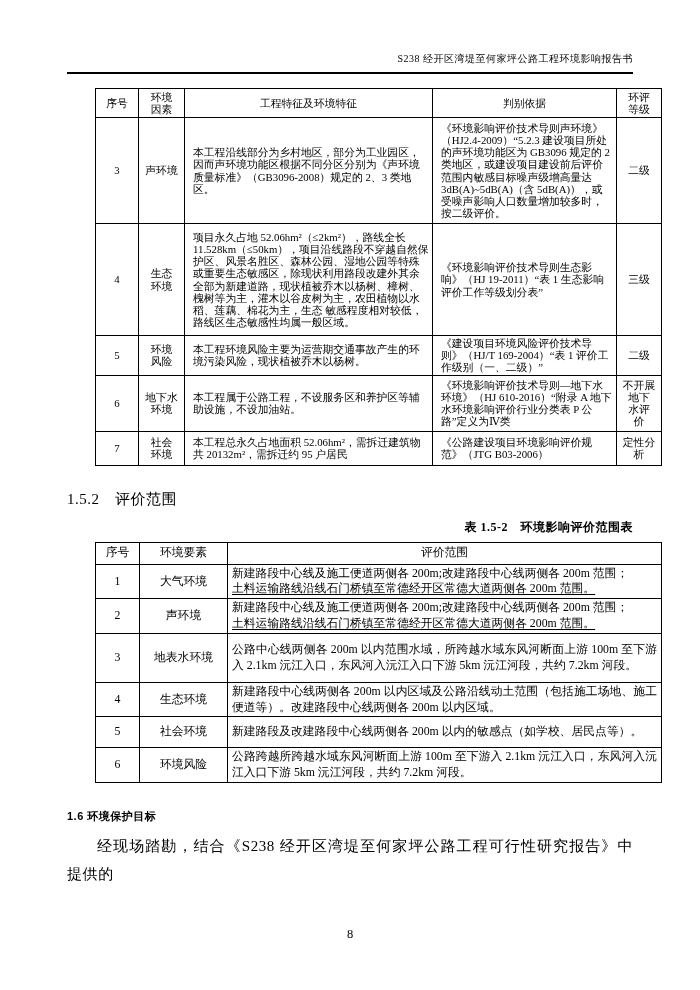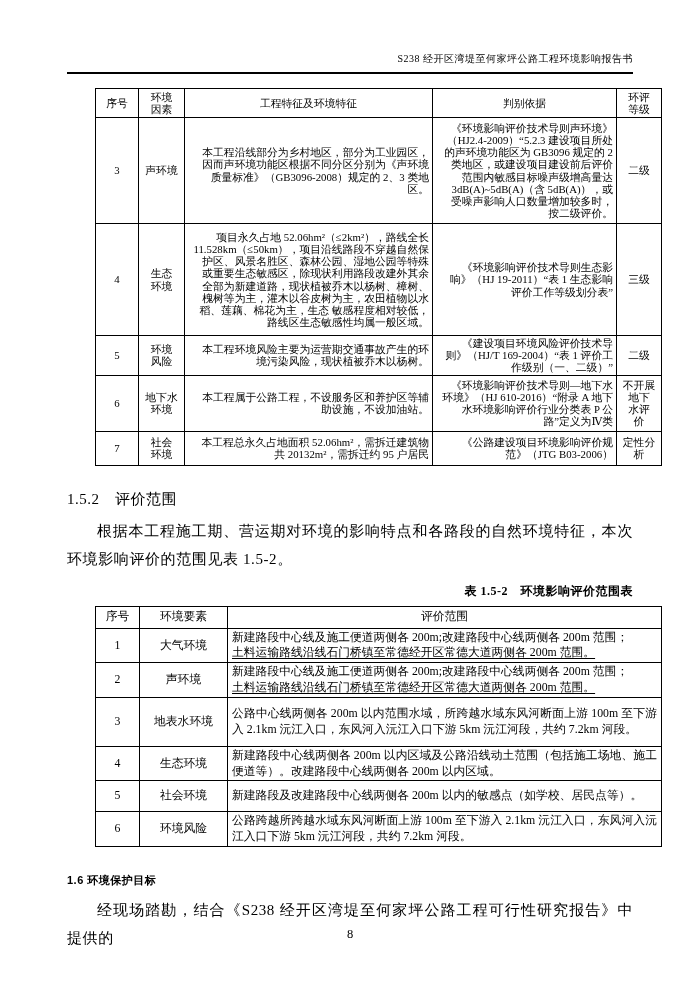--- a/index.html
+++ b/index.html
@@ -19,21 +19,21 @@
   }
 
   
   table { border-collapse:collapse; table-layout:fixed; width:566px; border:1.5px solid #000;margin-left:28px; }
   th, td { border:1px solid #000; vertical-align:middle; padding:1px 3px; }
   th { font-weight:normal; text-align:center; }
   .prewrap { white-space:pre-line; }
 
   .t1 { margin-top:14px; font-size:10.8px; line-height:12.2px; }
   .t1 td { text-align:center; }
-  .t1 .c-basis, .t1 .c-feature { text-align:right;padding-left:8px; }
+  .t1 .c-basis, .t1 .c-feature { text-align:left;padding-left:8px; }
 
   .t2 { font-size:11.8px; line-height:15.8px; }
   .t2 td { text-align:center; }
   .t2 .c-scope { text-align:justify; padding:1px 4px; }
   .t2 .c-scope span { display:block; }
   .ul { text-decoration:underline; text-underline-offset:2px; }
 
   
   .sec-heading { margin:24px 0 0 0; font-size:15px; font-weight:normal; letter-spacing:0.5px; }
   .sec-heading-bold {
@@ -121,21 +121,20 @@
 环境</td>
         <td class="c-feature">本工程总永久占地面积 52.06hm²，需拆迁建筑物共 20132m²，需拆迁约 95 户居民</td>
         <td class="c-basis">《公路建设项目环境影响评价规范》（JTG B03-2006）</td>
         <td class="prewrap">定性分
 析</td>
       </tr>
     </tbody>
       </table>
 
     <h3 class="sec-heading">1.5.2　评价范围</h3>
-    <p class="para">根据本工程施工期、营运期对环境的影响特点和各路段的自然环境特征，本次环境影响评价的范围见表 1.5-2。</p>
 
     <div class="table-title">表 1.5-2　环境影响评价范围表</div>
 
     <table class="t2">
       <colgroup>
         <col style="width:44px">
           <col style="width:88px">
           <col style="width:434px">
       </colgroup>
       <tbody>

